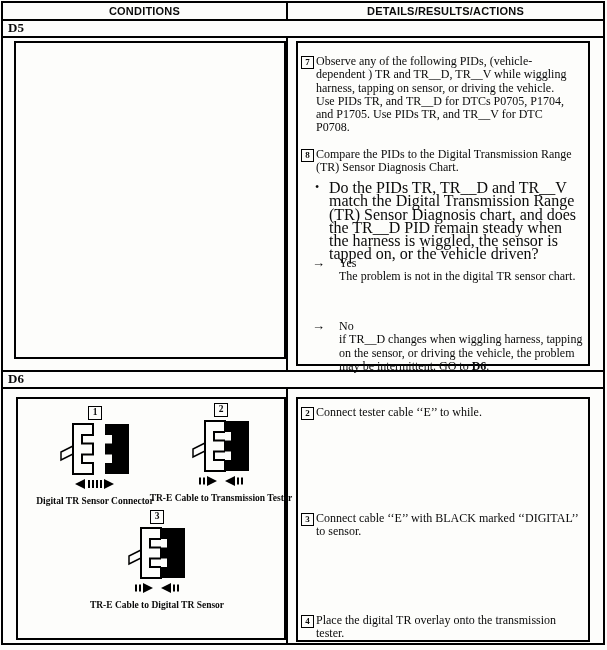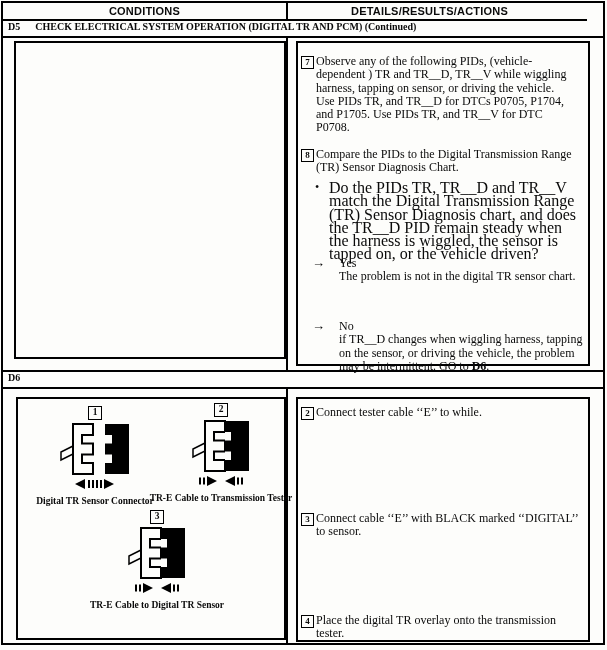--- a/index.html
+++ b/index.html
@@ -7,23 +7,23 @@
   .page {
     position:relative; width:607px; height:650px; background:#fdfdfb;
     font-family:"Liberation Serif", serif; color:#0a0a0a; overflow:hidden;
     margin:0 auto;
   }
   .frame { position:absolute; left:1px; top:1px; width:604px; height:644px; border:2px solid #000; }
   .hcell { position:absolute; top:3px; height:18px; display:flex; align-items:center; justify-content:center;
            font-family:"Liberation Sans", sans-serif; font-weight:bold; font-size:11px; letter-spacing:.2px;
            border-bottom:2px solid #000; }
   .hcell-left  { left:3px; width:285px; border-right:2px solid #000; }
-  .hcell-right { left:272px; width:315px; }
-  .title-row { position:absolute; left:3px; width:600px; display:flex; align-items:flex-start;
-               padding-left:5px; font-weight:bold; font-size:10px; }
+  .hcell-right { left:288px; width:315px; }
+  .title-row { position:absolute; left:3px; width:600px; display:flex; align-items:flex-end;
+               padding-left:5px; font-weight:bold; font-size:13px; }
   .title-row .sid { margin-right:15px; }
   #d5-title { top:21px; height:17px; border-bottom:2px solid #000; }
   #d6-title { top:370px; height:19px; border-top:2px solid #000; border-bottom:2px solid #000; }
   .body-row { position:absolute; left:3px; width:600px; }
   #d5-body { top:38px; height:332px; }
   #d6-body { top:389px; height:256px; }
   .cond-cell { position:absolute; left:0; top:0; width:285px; height:100%; border-right:2px solid #000; }
   .det-cell  { position:absolute; left:285px; top:0; width:315px; height:100%; }
   .inner-box { position:absolute; border:2px solid #000; background:#fdfdfb; }
   #d5-cond-box { left:11px; top:3px; width:272px; height:318px; }
@@ -59,21 +59,20 @@
 
   <div class="hcell hcell-left">
     <span>CONDITIONS</span>
   </div>
   <div class="hcell hcell-right">
     <span>DETAILS/RESULTS/ACTIONS</span>
   </div>
 
   <div class="title-row" id="d5-title">
     <span class="sid">D5</span>
-    <span>CHECK ELECTRICAL SYSTEM OPERATION (DIGITAL TR AND PCM) (Continued)</span>
   </div>
 
   <div class="body-row" id="d5-body">
     <div class="cond-cell">
       <div class="inner-box" id="d5-cond-box"></div>
     </div>
     <div class="det-cell">
       <div class="inner-box" id="d5-det-box">
 
         <div class="step" style="left:3px; top:12px;">

